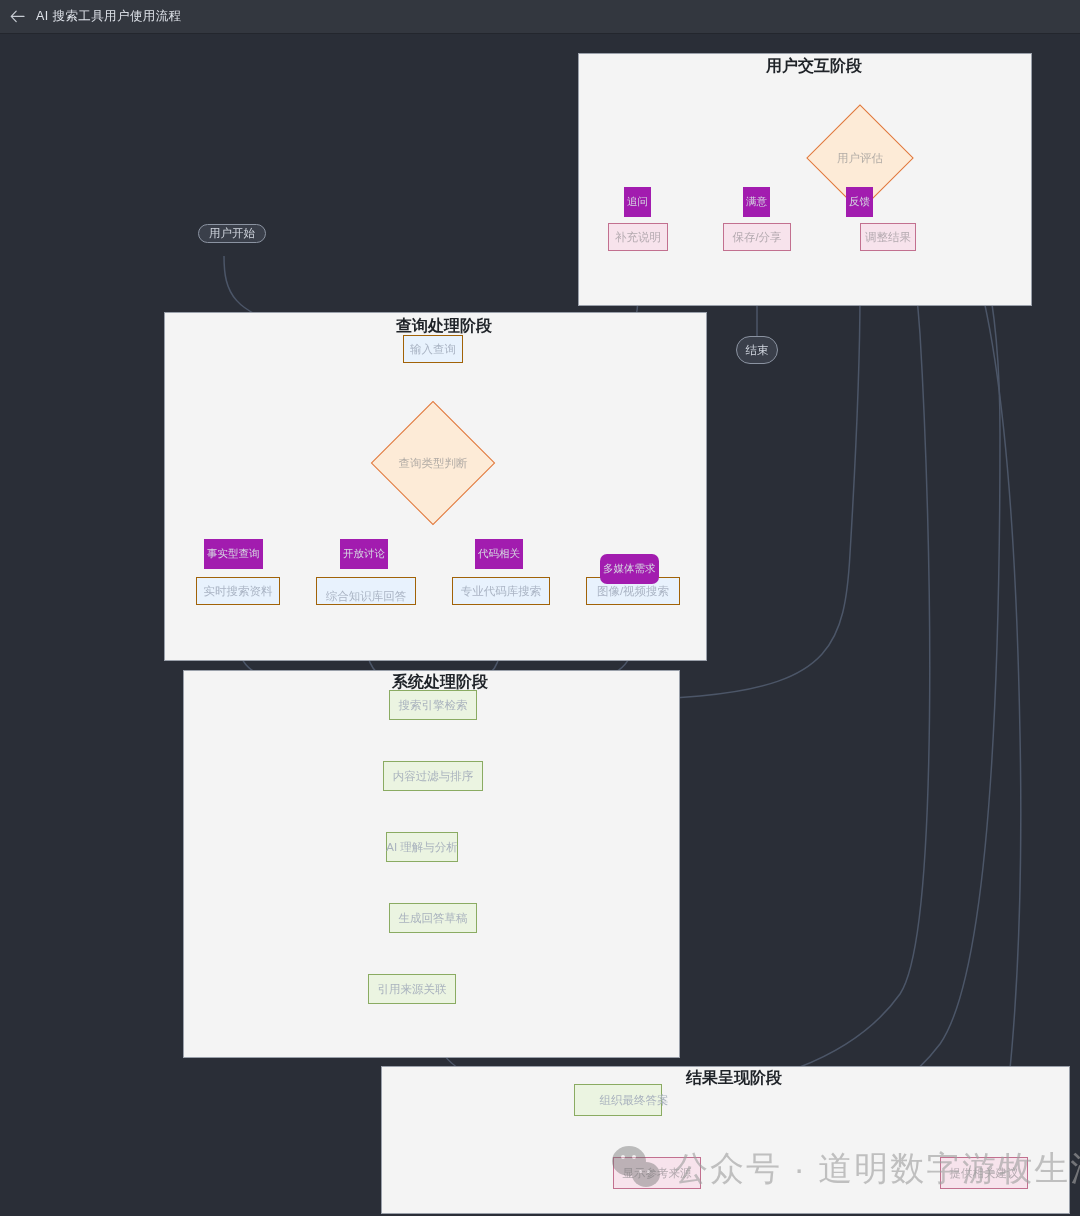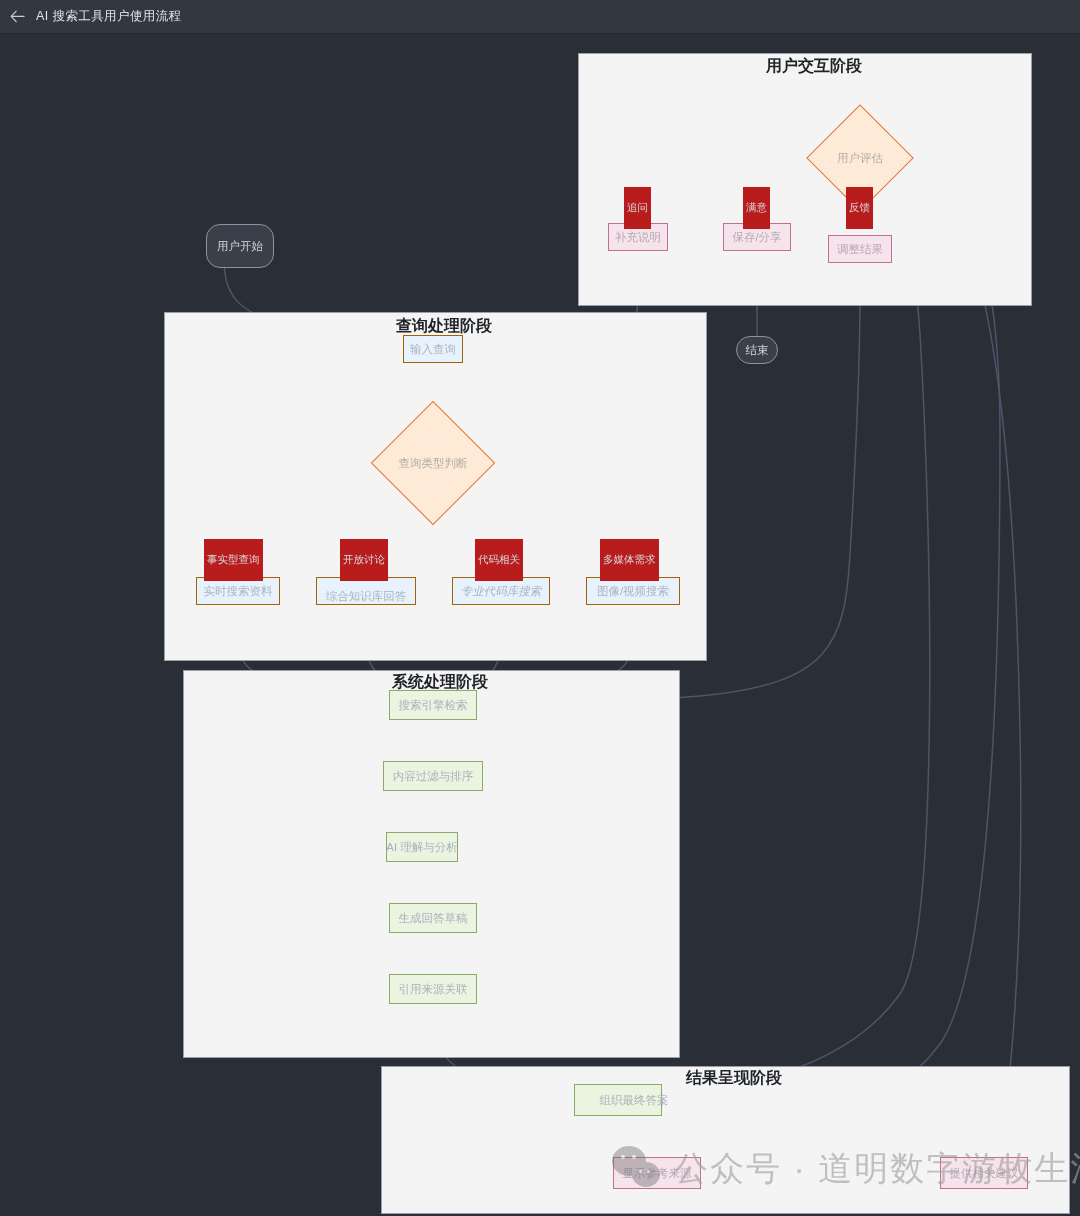--- a/index.html
+++ b/index.html
@@ -83,24 +83,24 @@
     border: 1px solid #e0763a;
     transform: rotate(45deg);
   }
   .n-diamond .dia-label {
     position: relative; z-index: 2; color: #b2aca6; font-size: 11.5px;
   }
 
   
   .elabel {
     position: absolute;
-    background: #b91c1c;
+    background: #a21caf;
     color: #d6dae2;
     font-size: 10.5px;
-    padding: 14px 3px;
+    padding: 8px 3px;
     white-space: nowrap;
     z-index: 16;
   }
 
   
   #watermark {
     position: absolute;
     left: 612px; top: 1112px;
     display: flex; align-items: center;
     gap: 10px;
@@ -211,29 +211,29 @@
       <span class="dia-shape"></span>
       <span class="dia-label">用户评估</span>
     </div>
 
     <div class="node n-pink" style="left:608px; top:189px; width:60px; height:28px;">
       <span>补充说明</span>
     </div>
     <div class="node n-pink" style="left:723px; top:189px; width:68px; height:28px;">
       <span>保存/分享</span>
     </div>
-    <div class="node n-pink" style="left:828px; top:189px; width:64px; height:28px;margin-top:12px;">
+    <div class="node n-pink" style="left:860px; top:189px; width:56px; height:28px;">
       <span>调整结果</span>
     </div>
 
     <div class="elabel" style="left:624px; top:153px;">追问</div>
     <div class="elabel" style="left:743px; top:153px;">满意</div>
     <div class="elabel" style="left:846px; top:153px;">反馈</div>
 
-    <div class="node n-dark" style="left:206px; top:190px; width:68px; height:44px;">
+    <div class="node n-dark" style="left:198px; top:190px; width:68px; height:19px;">
       <span>用户开始</span>
     </div>
     <div class="node n-dark" style="left:736px; top:302px; width:42px; height:28px;">
       <span>结束</span>
     </div>
 
     <div class="cluster-title" style="left:396px; top:282px;">查询处理阶段</div>
 
     <div class="node n-blue" style="left:403px; top:301px; width:60px; height:28px;">
       <span>输入查询</span>
@@ -243,47 +243,47 @@
       <span class="dia-shape"></span>
       <span class="dia-label">查询类型判断</span>
     </div>
 
     <div class="node n-blue" style="left:196px; top:543px; width:84px; height:28px;">
       <span>实时搜索资料</span>
     </div>
     <div class="node n-blue" style="left:316px; top:543px; width:100px; height:28px;align-items:flex-end;">
       <span>综合知识库回答</span>
     </div>
-    <div class="node n-blue" style="left:452px; top:543px; width:98px; height:28px;font-style:italic;">
+    <div class="node n-blue" style="left:452px; top:543px; width:98px; height:28px;">
       <span>专业代码库搜索</span>
     </div>
     <div class="node n-blue" style="left:586px; top:543px; width:94px; height:28px;">
       <span>图像/视频搜索</span>
     </div>
 
     <div class="elabel" style="left:204px; top:505px;">事实型查询</div>
     <div class="elabel" style="left:340px; top:505px;">开放讨论</div>
     <div class="elabel" style="left:475px; top:505px;">代码相关</div>
-    <div class="elabel" style="left:600px; top:505px;">多媒体需求</div>
+    <div class="elabel" style="left:600px; top:520px;border-radius:7px;">多媒体需求</div>
 
     <div class="cluster-title" style="left:392px; top:638px;">系统处理阶段</div>
 
     <div class="node n-green" style="left:389px; top:656px; width:88px; height:30px;">
       <span>搜索引擎检索</span>
     </div>
     <div class="node n-green" style="left:383px; top:727px; width:100px; height:30px;">
       <span>内容过滤与排序</span>
     </div>
     <div class="node n-green" style="left:386px; top:798px; width:72px; height:30px;text-align:right;">
       <span>AI 理解与分析</span>
     </div>
     <div class="node n-green" style="left:389px; top:869px; width:88px; height:30px;">
       <span>生成回答草稿</span>
     </div>
-    <div class="node n-green" style="left:389px; top:940px; width:88px; height:30px;">
+    <div class="node n-green" style="left:368px; top:940px; width:88px; height:30px;">
       <span>引用来源关联</span>
     </div>
 
     <div class="cluster-title" style="left:686px; top:1034px;">结果呈现阶段</div>
 
     <div class="node n-green" style="left:574px; top:1050px; width:88px; height:32px;padding-left:32px;">
       <span>组织最终答案</span>
     </div>
     <div class="node n-pink" style="left:613px; top:1123px; width:88px; height:32px;">
       <span>显示参考来源</span>

